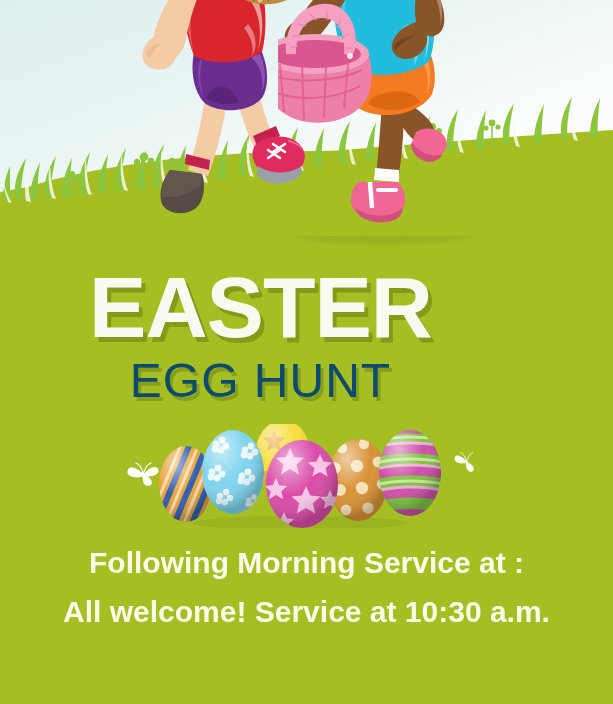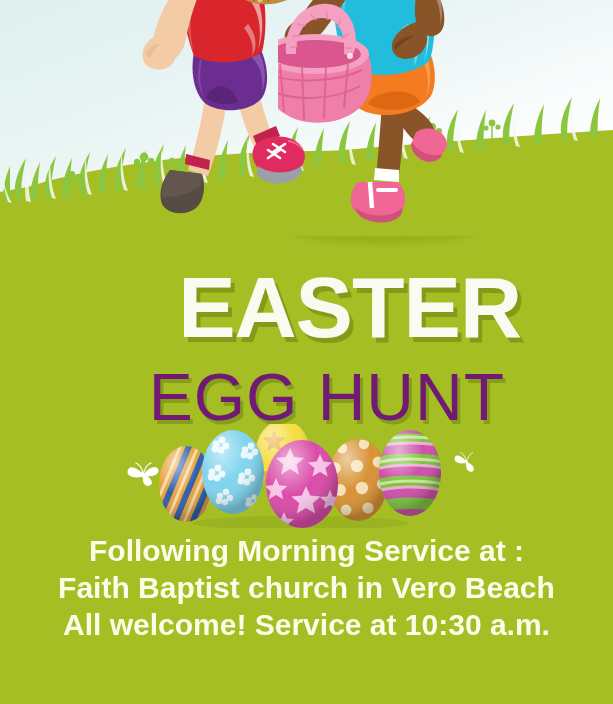--- a/index.html
+++ b/index.html
@@ -79,42 +79,42 @@
 
   .boy { left: 110px; top: -6px; width: 215px; height: 225px; }
   .girl { left: 278px; top: -8px; width: 230px; height: 236px; }
 
   
   .headline-wrap {
     position: absolute;
     left: 0;
     top: 266px;
     width: 521px;
-    text-align: right;
+    text-align: center;
   }
   .headline-easter {
     font-family: "Liberation Sans", sans-serif;
     font-weight: bold;
     font-size: 86px;
     line-height: 82px;
     letter-spacing: -1px;
     color: #FAFAF0;
     text-shadow: 4px 5px 0 rgba(104,126,16,.55);
     margin: 0;
     padding: 0;
   }
   .headline-hunt {
     font-family: "Liberation Sans", sans-serif;
     font-weight: normal;
-    font-size: 66px;
+    font-size: 48px;
     line-height: 66px;
     letter-spacing: 1px;
-    color: #701a75;
+    color: #0c4a6e;
     text-shadow: 3px 4px 0 rgba(104,126,16,.5);
-    margin: 16px;
+    margin: 0;
     padding: 0;
   }
 
   
   .eggs {
     position: absolute;
     left: 150px;
     top: 424px;
     width: 320px;
     height: 104px;
@@ -132,21 +132,21 @@
     top: 532px;
     width: 613px;
     text-align: center;
   }
   .info-line {
     font-family: "Liberation Sans", sans-serif;
     font-weight: bold;
     font-size: 30px;
     line-height: 37px;
     color: #FCFCE8;
-    margin: 0;
+    margin: 12px;
     padding: 0;
     white-space: nowrap;
   }
 </style>
 </head>
 <body>
 
 <div class="poster">
 
   <div class="sky"></div>
@@ -551,17 +551,16 @@
       <path d="M20 20 C 13 12, 6 10, 4 15 C 2 21, 10 25, 19 23 Z"></path>
       <path d="M21 21 C 18 30, 23 37, 29 35 C 34 32, 30 24, 22 22 Z"></path>
       <ellipse cx="21" cy="22" rx="2" ry="4.4" transform="rotate(-14 21 22)"></ellipse>
       <path d="M20 18 C 18 12, 15 9, 12 8" stroke="#FFFFFF" stroke-width="1.2" fill="none"></path>
       <path d="M22 18 C 24 12, 27 9, 30 8" stroke="#FFFFFF" stroke-width="1.2" fill="none"></path>
     </g>
   </svg>
 
   <div class="info">
     <div class="info-line">Following Morning Service at :</div>
-    <div class="info-line">Faith Baptist church in Vero Beach</div>
     <div class="info-line">All welcome! Service at 10:30 a.m.</div>
   </div>
 
 </div>
 
 </body></html>

